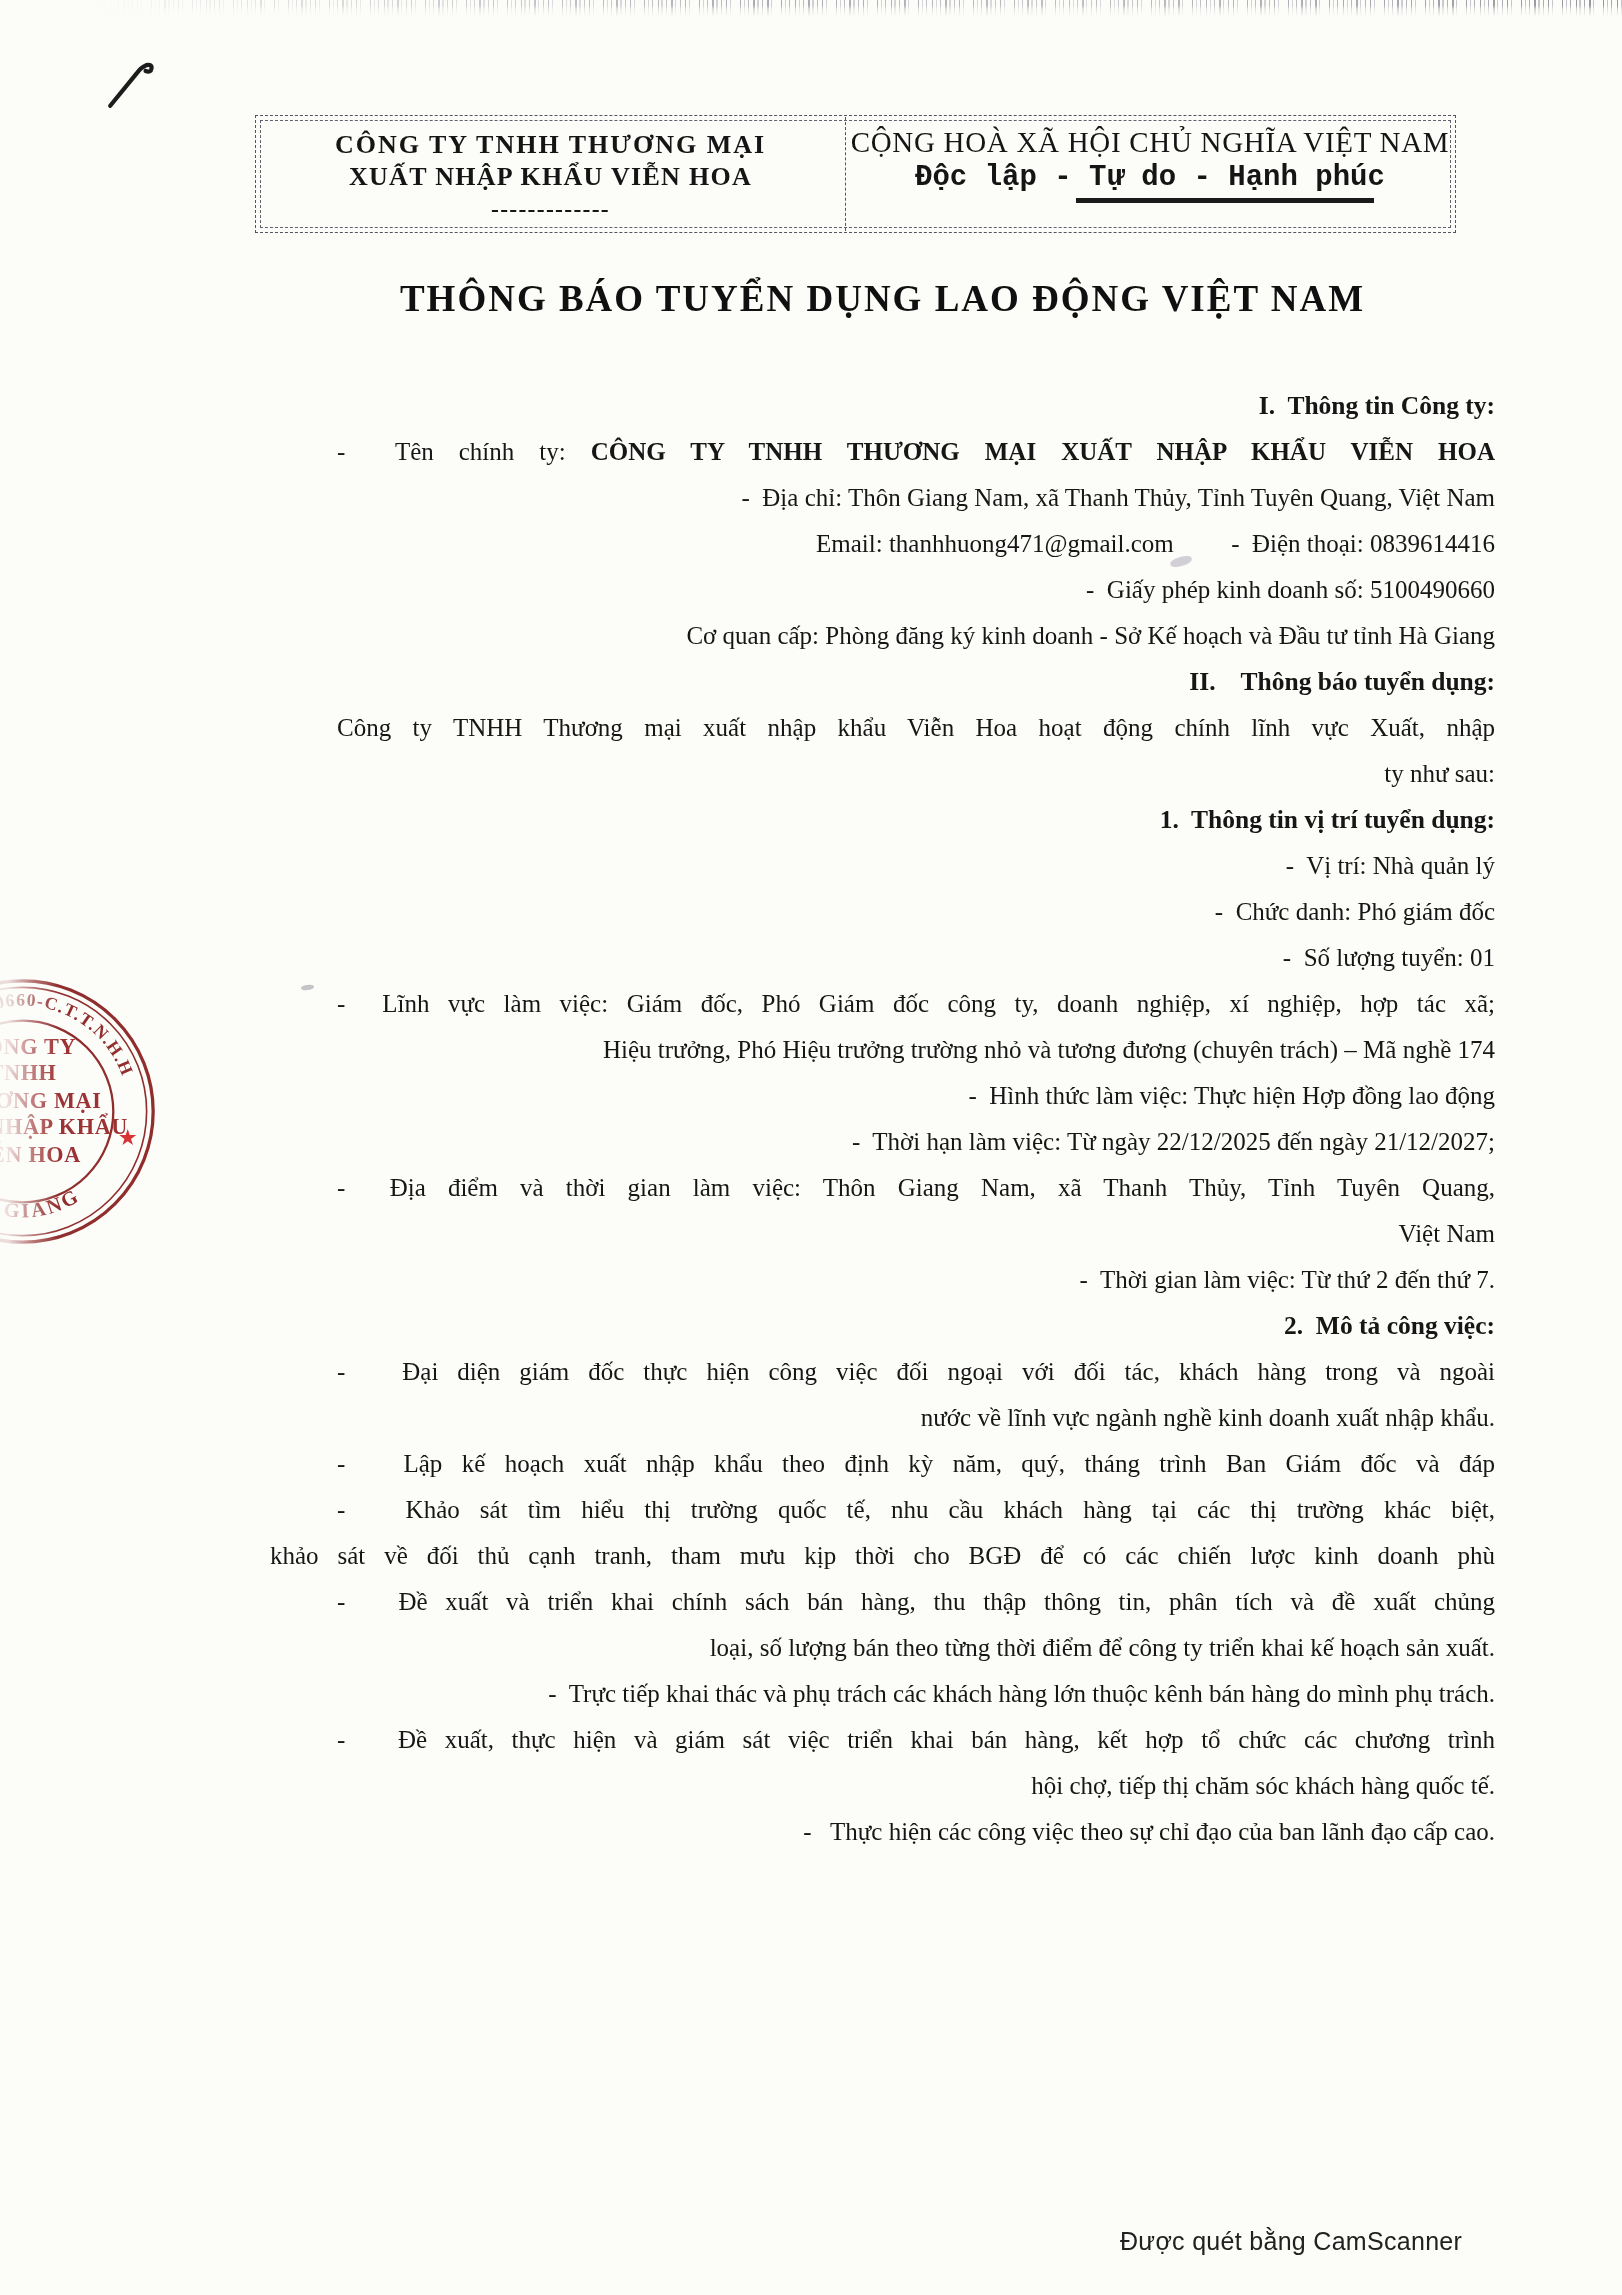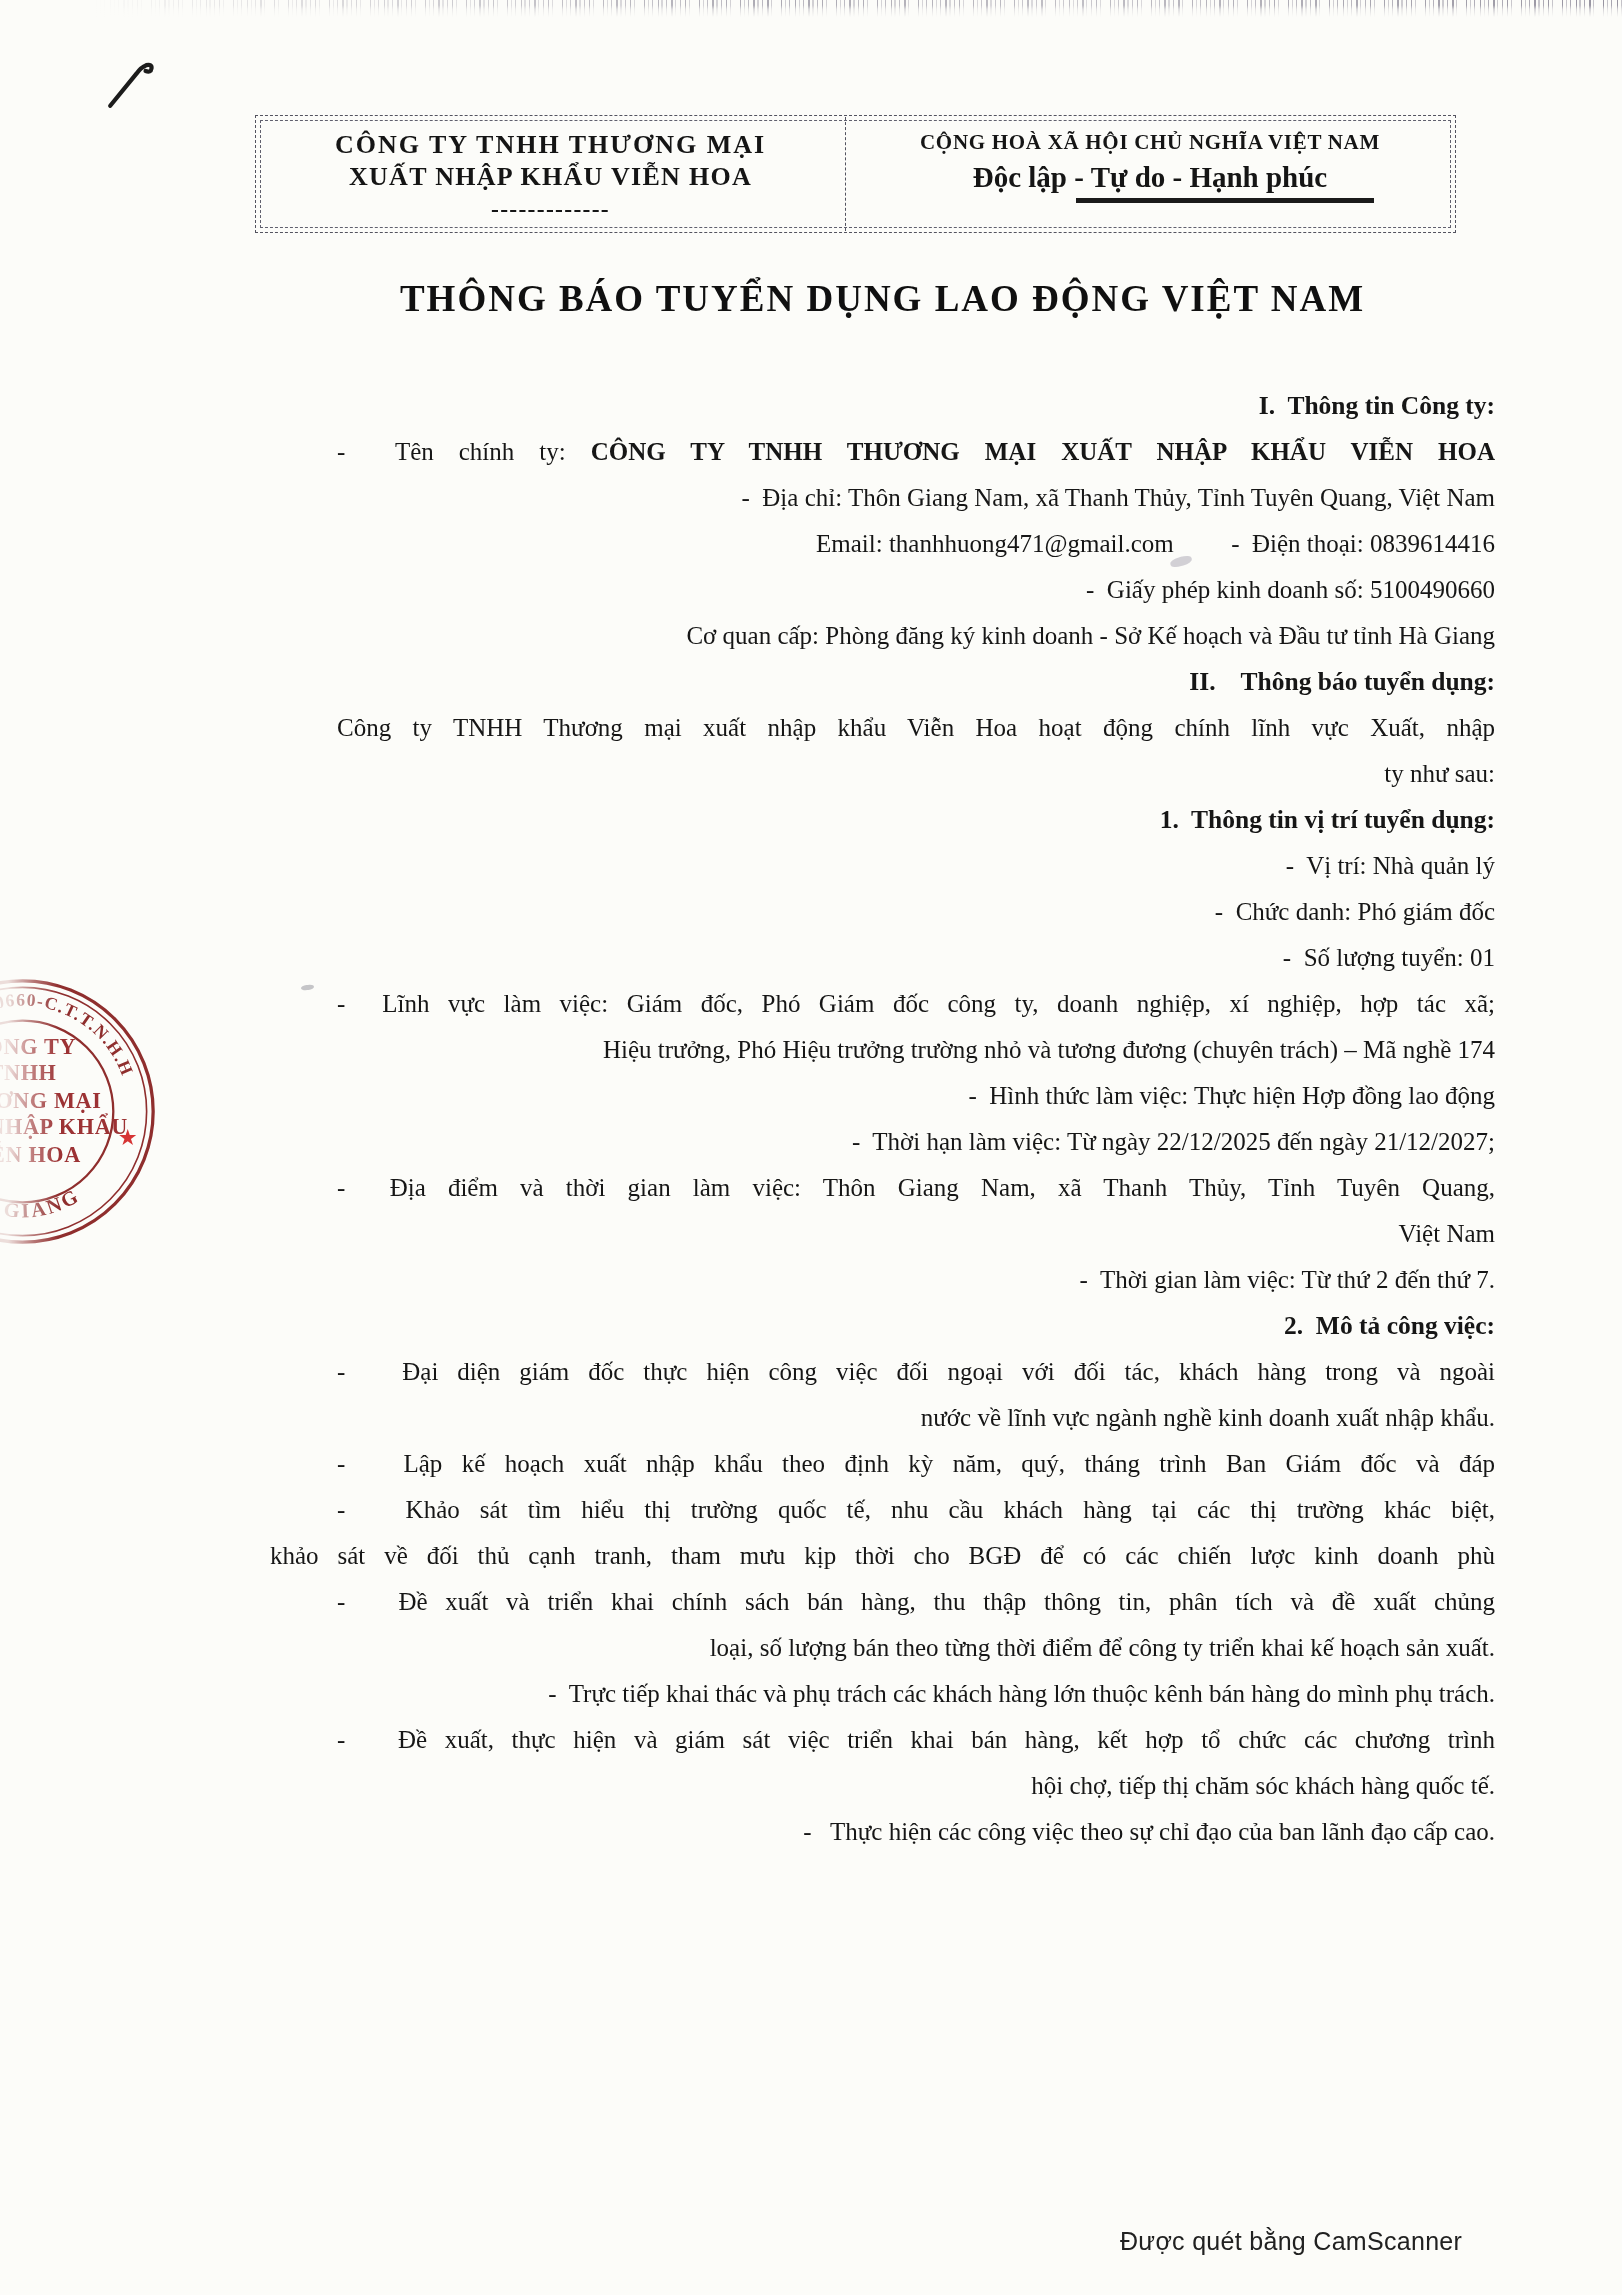--- a/index.html
+++ b/index.html
@@ -38,22 +38,22 @@
   .hdivider{
     position:absolute;left:589px;top:1.3px;bottom:1.3px;width:0;
     border-left:1.3px dashed #53535f;
   }
   .hcell{position:absolute;top:0;height:100%;text-align:center;}
   .hcell-left{left:0;width:589px;}
   .hcell-right{left:590px;width:608px;}
   .hl1-left{display:block;margin-top:14.4px;font-weight:bold;font-size:26px;letter-spacing:2px;line-height:30px;}
   .hl2-left{display:block;margin-top:1.3px;font-weight:bold;font-size:26px;letter-spacing:1.3px;line-height:30px;}
   .hdashes{display:block;margin-top:7.9px;font-weight:bold;font-size:23.6px;letter-spacing:1.3px;line-height:19.6px;}
-  .hl1-right{display:block;margin-top:11.8px;font-weight:bold;font-size:21px;letter-spacing:0.7px;line-height:29px;}
-  .hl2-right{display:block;margin-top:3.9px;font-weight:bold;font-size:29px;line-height:33px;}
+  .hl1-right{display:block;margin-top:11.8px;font-weight:normal;font-size:29px;letter-spacing:0.7px;line-height:29px;}
+  .hl2-right{display:block;margin-top:3.9px;font-weight:bold;font-size:29px;line-height:33px;font-family:Liberation Mono, monospace;}
   .hunderline{position:absolute;left:230px;top:82px;width:298px;height:4.6px;background:#1b1b1b;}
   
   .doc-title{
     position:absolute;left:270px;top:277px;width:1225px;
     text-align:center;font-weight:bold;font-size:37px;letter-spacing:2px;
     color:#101010;
   }
   
   #doc-lines{position:absolute;left:270px;top:383px;width:1225px;}
   .ln{

